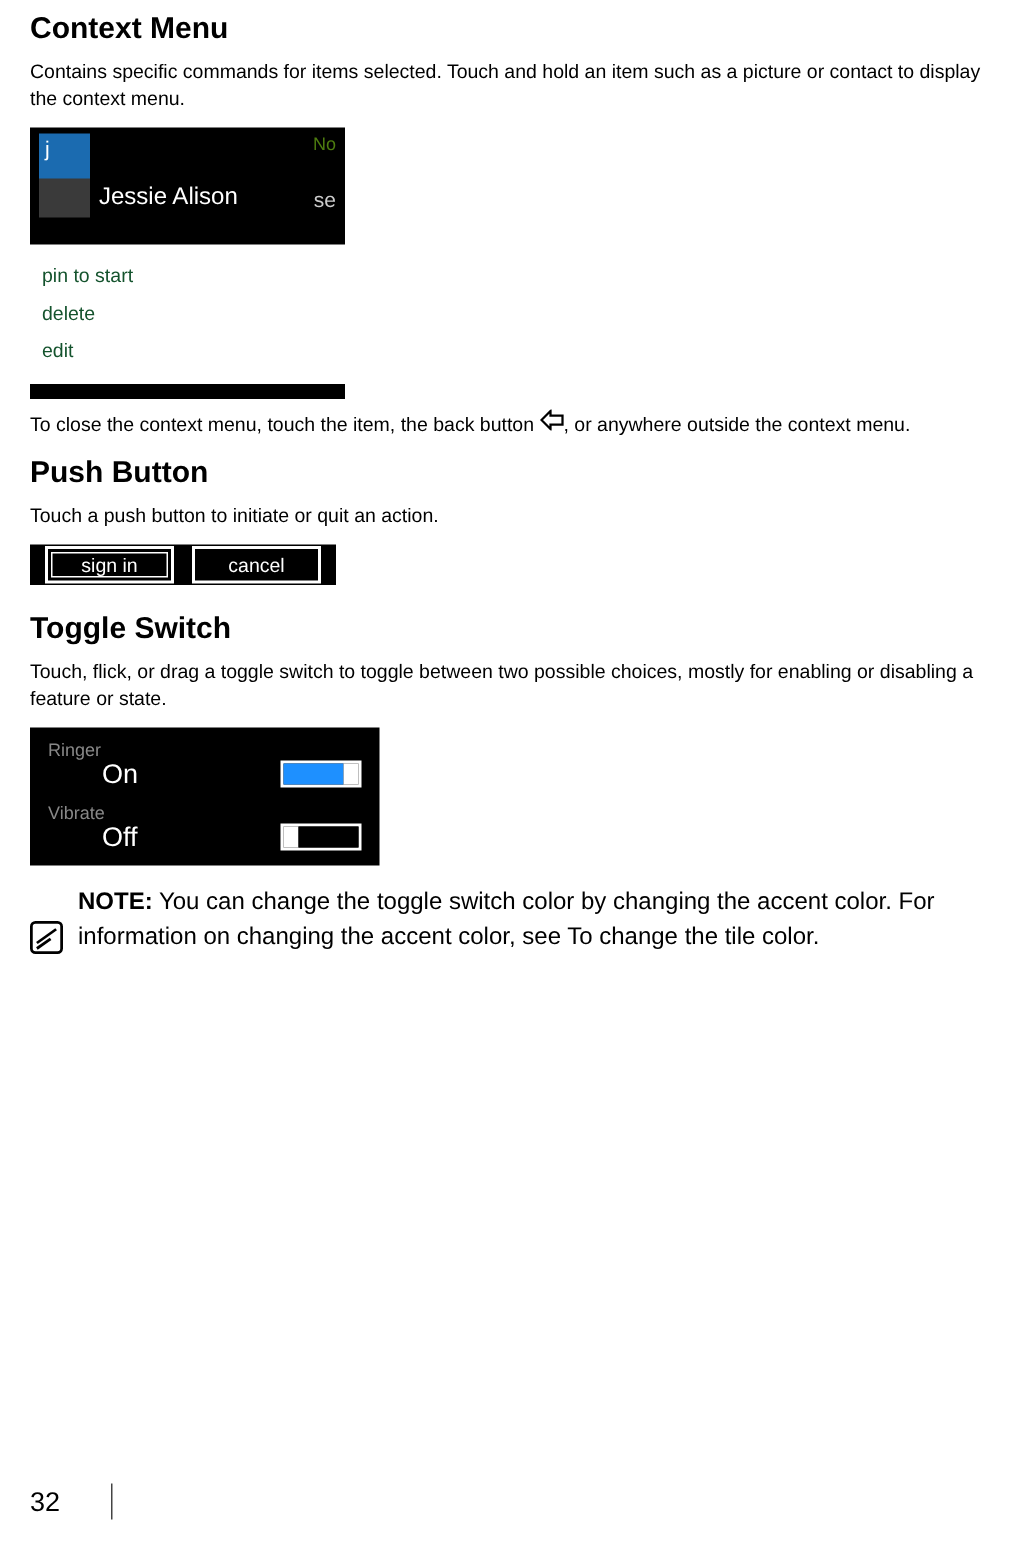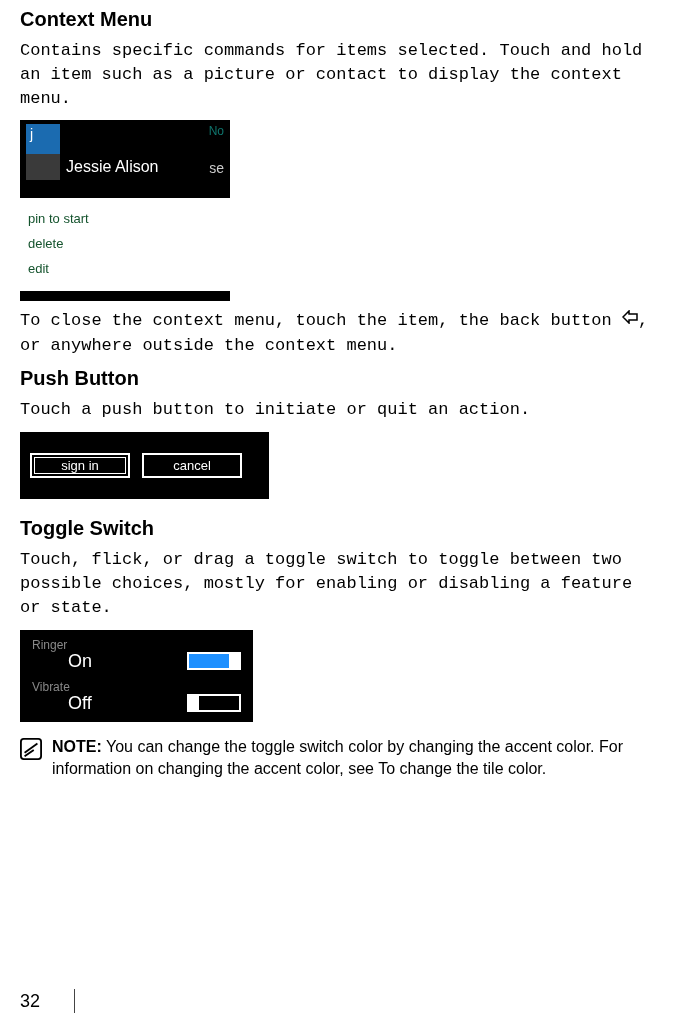--- a/index.html
+++ b/index.html
@@ -11,24 +11,23 @@
       position: relative;
       padding: 0 20px;
     }
     h2 {
       font-size: 20px;
       font-weight: 600;
       margin-top: 8px;
       margin-bottom: 8px;
     }
     .desc {
-      font-size: 17px;
+      font-size: 13px;
       line-height: 1.4;
       margin-bottom: 10px;
-      font-family: Liberation Mono, monospace;
     }
     .context-img {
       width: 210px;
       background: #fff;
       margin-bottom: 8px;
     }
     .ci-top {
       background: #000;
       height: 78px;
       position: relative;
@@ -58,21 +57,21 @@
       position: absolute;
       left: 46px;
       top: 38px;
       color: #fff;
       font-size: 16px;
     }
     .ci-side1 {
       position: absolute;
       right: 6px;
       top: 4px;
-      color: #0f766e;
+      color: #4d7c0f;
       font-size: 12px;
     }
     .ci-side2 {
       position: absolute;
       right: 6px;
       top: 40px;
       color: #ccc;
       font-size: 14px;
     }
     .ci-menu {
@@ -83,22 +82,22 @@
       color: #14532d;
       font-size: 13px;
       padding: 5px 0;
     }
     .ci-bottom {
       background: #000;
       height: 10px;
     }
     .push-img {
       background: #000;
-      width: 249px;
-      padding: 21px 10px;
+      width: 204px;
+      padding: 1px 10px;
       margin-bottom: 18px;
       display: flex;
       gap: 12px;
     }
     .push-btn {
       border: 2px solid #fff;
       color: #fff;
       font-size: 13px;
       padding: 3px 0;
       text-align: center;
@@ -144,21 +143,21 @@
     .toggle-handle {
       width: 10px;
       background: #fff;
     }
     .toggle-off-fill {
       flex: 1;
       background: #000;
     }
     .note-row {
       display: flex;
-      align-items: flex-start;
+      align-items: flex-end;
       gap: 10px;
       margin-left: 0;
     }
     .note-icon {
       width: 22px;
       height: 22px;
       flex-shrink: 0;
       margin-top: 2px;
     }
     .note-text {

